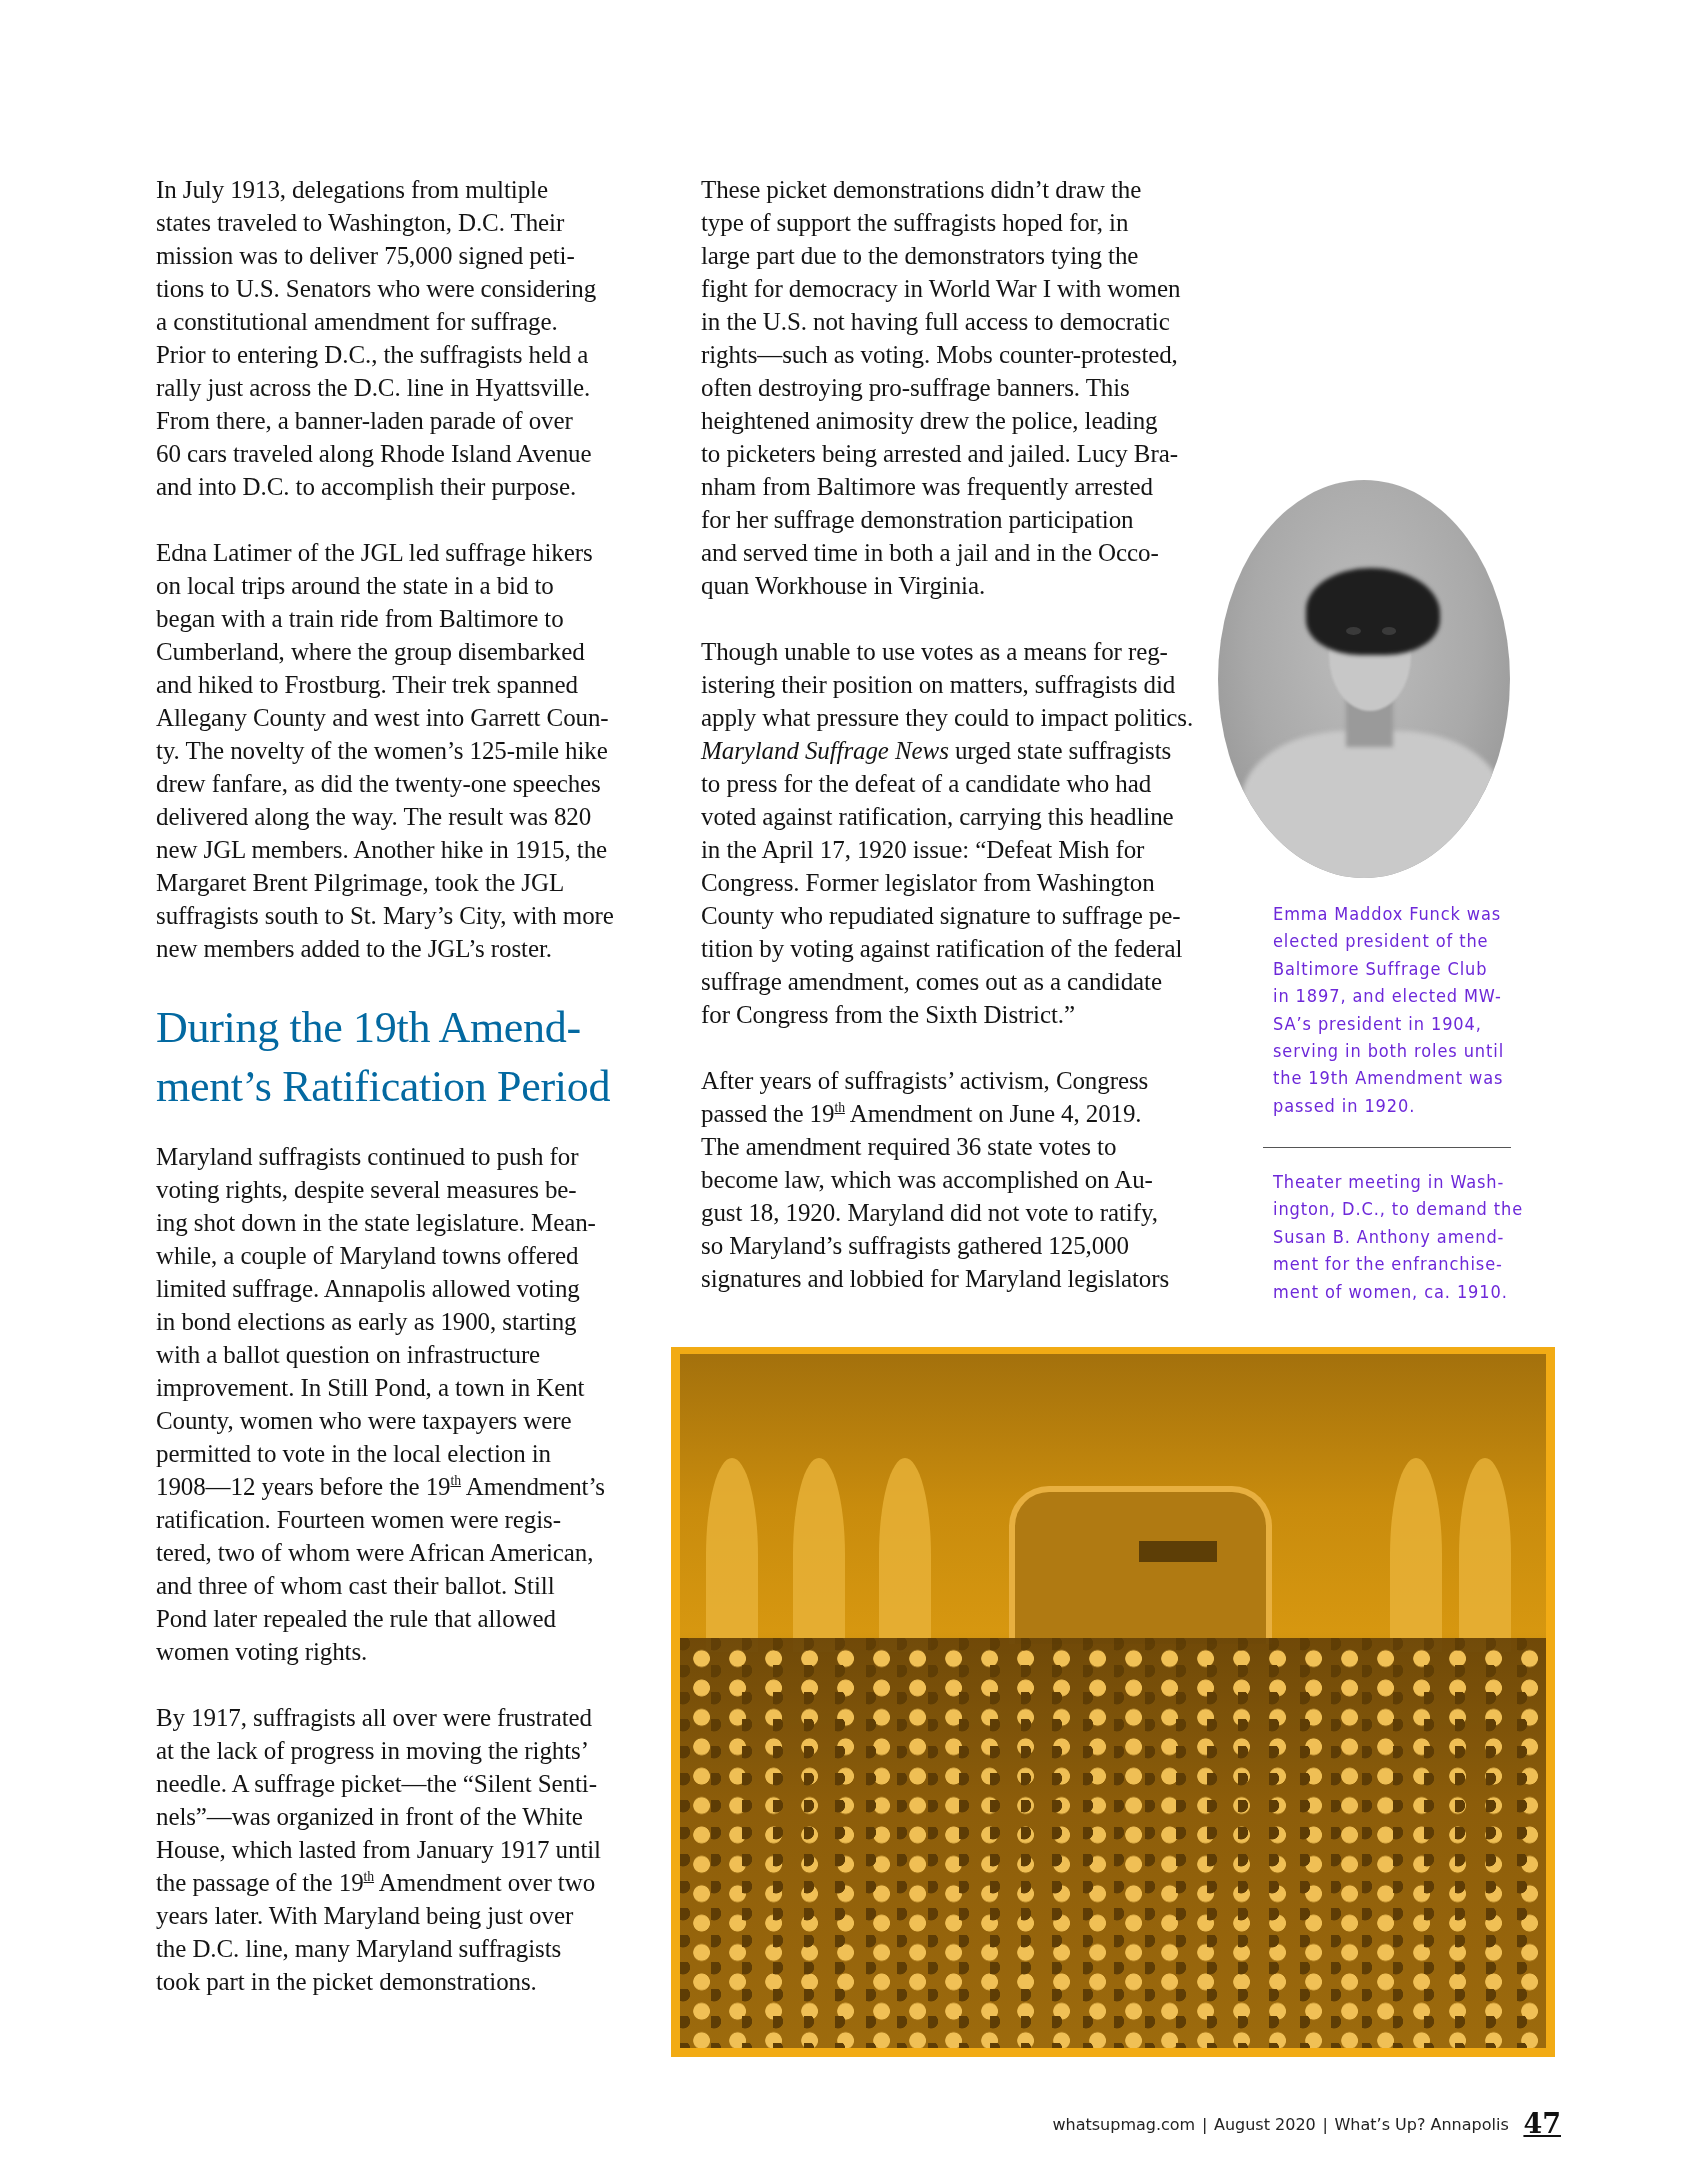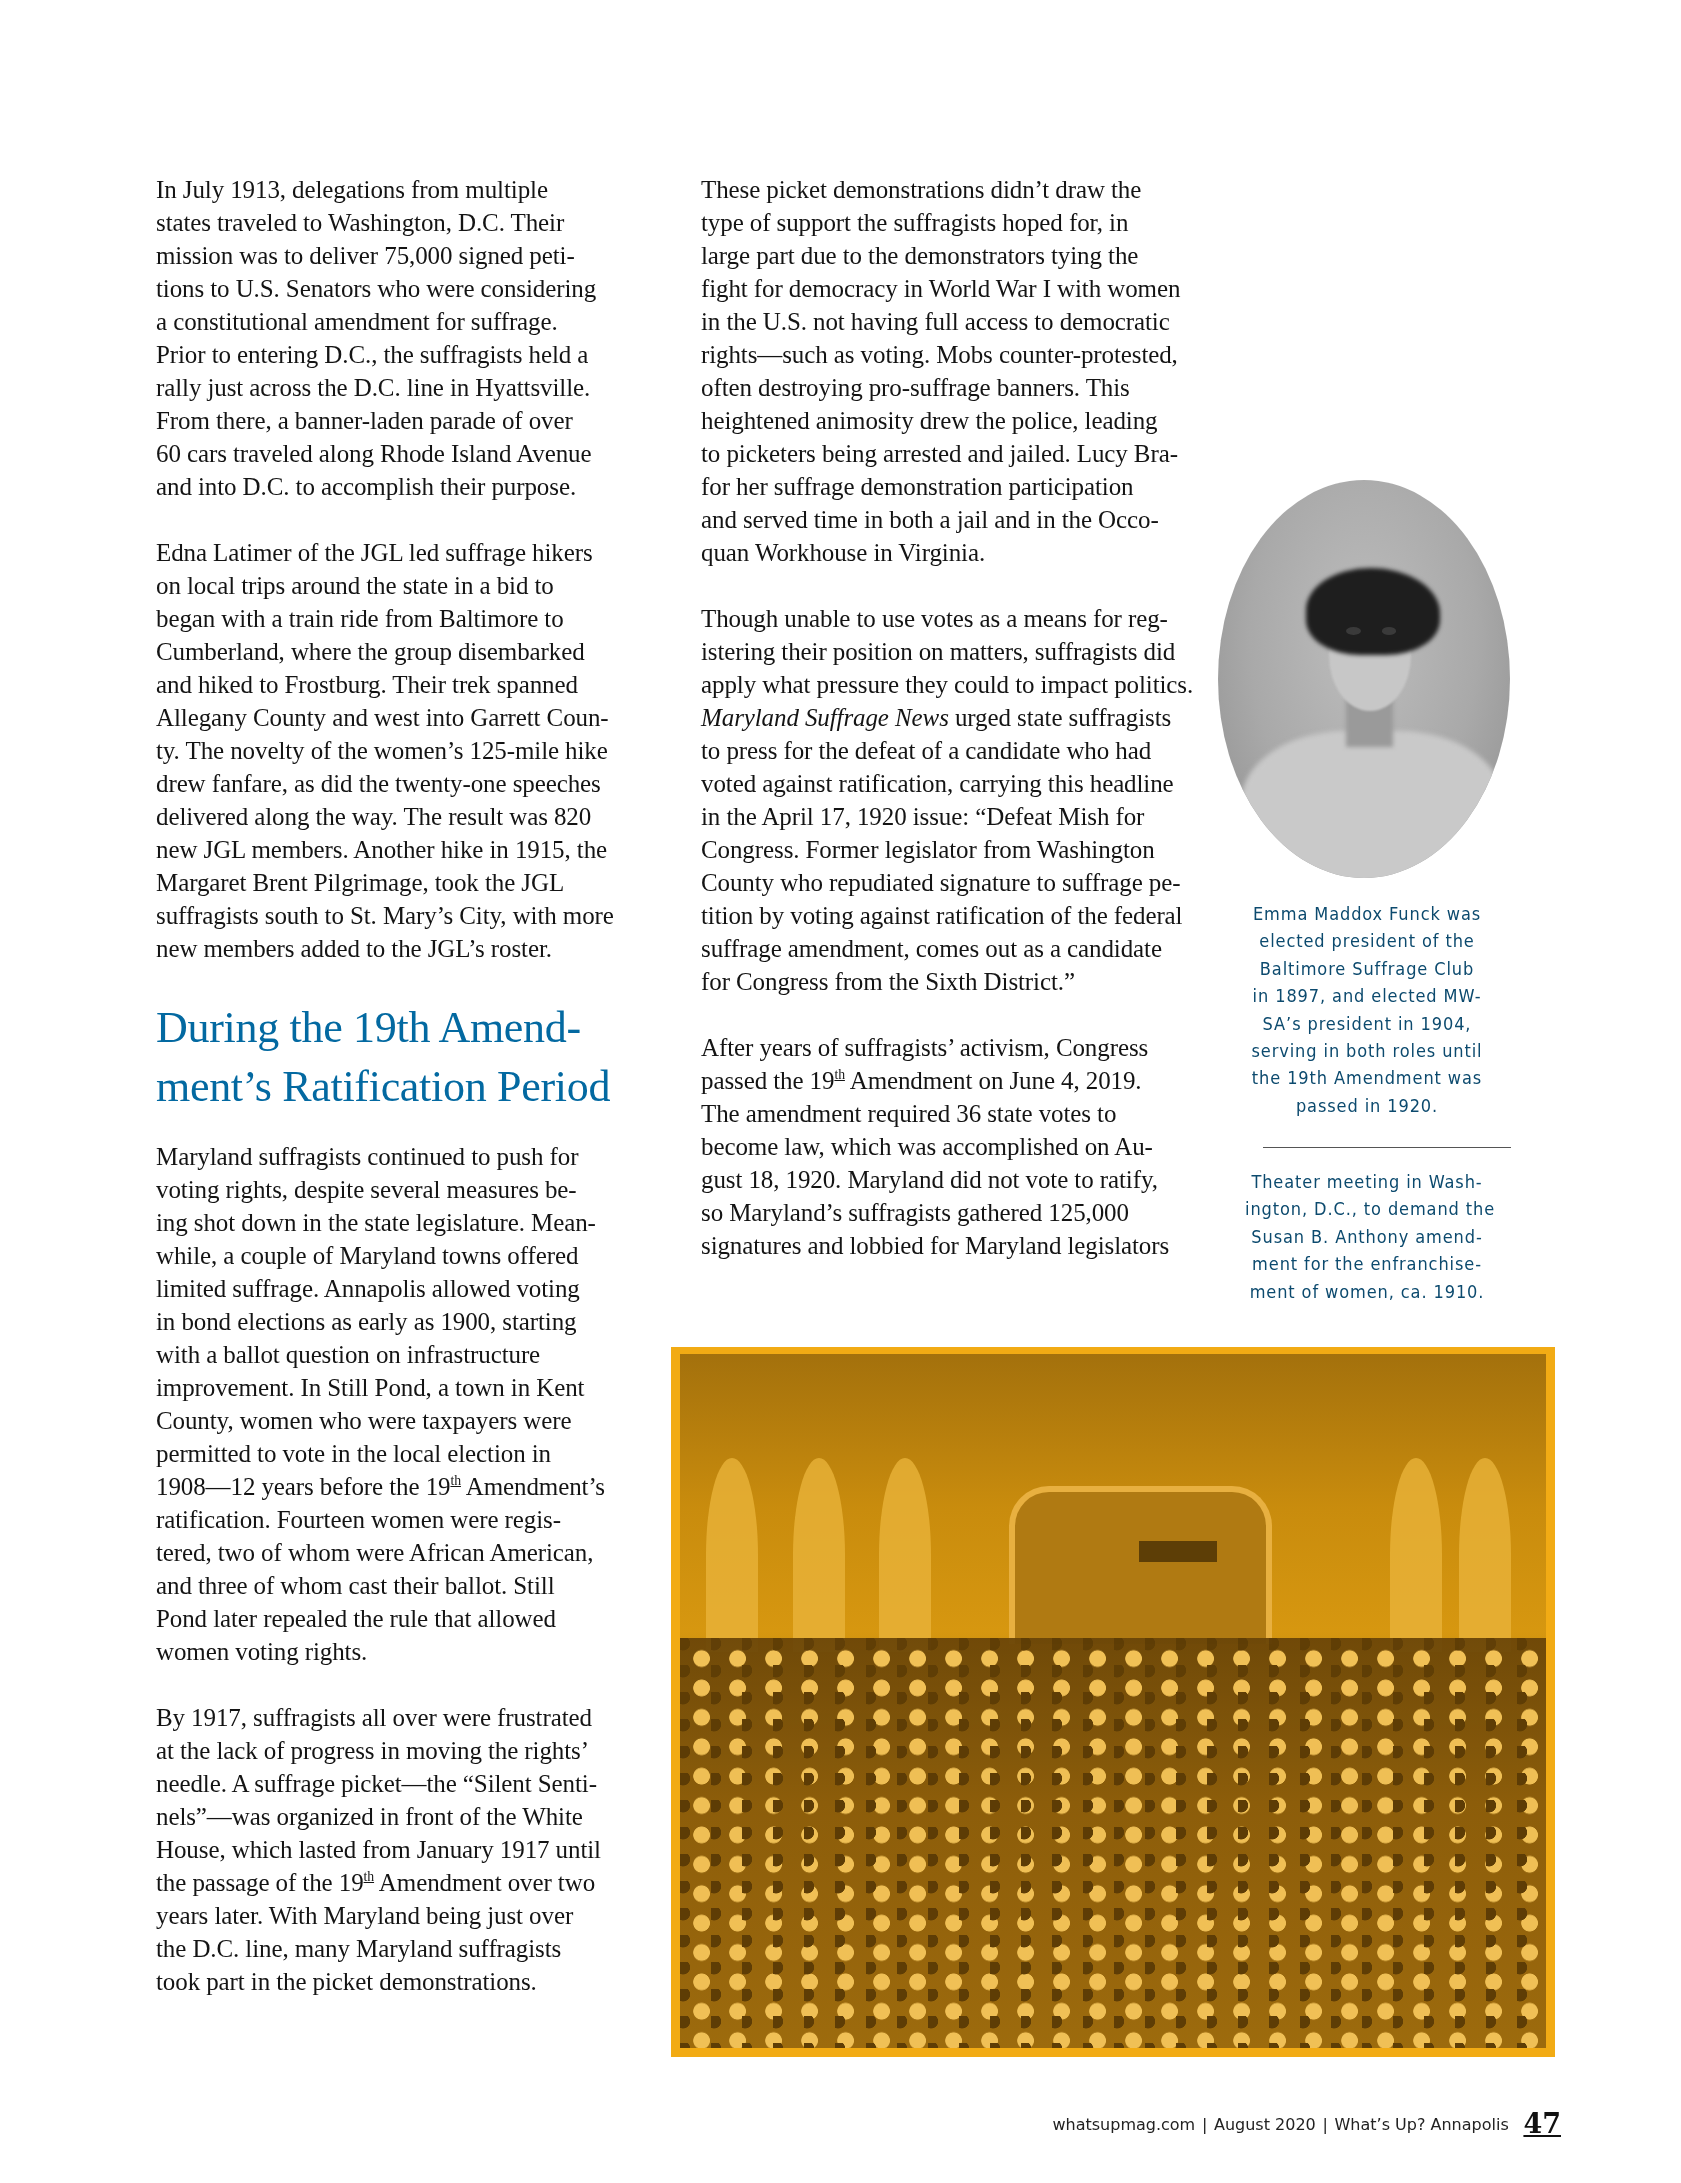--- a/index.html
+++ b/index.html
@@ -18,21 +18,21 @@
 
   #portrait { position:absolute; left:1218px; top:480px; width:292px; height:398px; border-radius:50%; overflow:hidden;
      background: radial-gradient(ellipse at 50% 40%, #bdbdbd 0%, #a9a9a9 55%, #8e8e8e 100%); }
   #portrait .hair { position:absolute; left:30%; top:22%; width:46%; height:22%; background:#1e1e1e; border-radius:48% 52% 40% 40%; filter:blur(2px); }
   #portrait .face { position:absolute; left:38%; top:30%; width:28%; height:28%; background:#c7c7c7; border-radius:45% 45% 50% 50%; filter:blur(1.3px); }
   #portrait .eye1, #portrait .eye2 { position:absolute; top:37%; width:5%; height:2%; background:#3a3a3a; border-radius:50%; }
   #portrait .eye1 { left:44%; } #portrait .eye2 { left:56%; }
   #portrait .neck { position:absolute; left:44%; top:55%; width:16%; height:12%; background:#9a9a9a; filter:blur(2px); }
   #portrait .dress { position:absolute; left:8%; top:63%; width:90%; height:45%; background:#c9c9c9; border-radius:40% 40% 0 0; filter:blur(2.7px); }
 
-  .caption { position:absolute; font-family:"DejaVu Sans", "Liberation Sans", sans-serif; font-size:18px; line-height:27.4px; color:#0c4a6e; text-align:center; letter-spacing:0.9px; font-stretch:condensed; }
+  .caption { position:absolute; font-family:"DejaVu Sans", "Liberation Sans", sans-serif; font-size:18px; line-height:27.4px; color:#6d28d9; text-align:left; letter-spacing:0.9px; font-stretch:condensed;margin-left:28px; }
   .caption .ln { display:block; white-space:nowrap; }
   #cap1 { left:1245px; top:900px; width:244px; }
   #cap-divider { position:absolute; left:1263px; top:1147px; width:248px; height:1.3px; background:#555; }
   #cap2 { left:1245px; top:1168px; width:244px; }
 
   #photo { position:absolute; left:671px; top:1347px; width:884px; height:710px; background:#f2ab14; overflow:hidden; }
   #photo .inner { position:absolute; left:9.4px; top:6.7px; right:9.4px; bottom:9.4px;
      background:
        linear-gradient(180deg, rgba(120,80,10,0.55) 0%, rgba(170,115,10,0.35) 22%, rgba(200,140,20,0.15) 40%, rgba(110,70,5,0.55) 60%, rgba(150,100,10,0.5) 100%),
        #d9990f; }
@@ -119,20 +119,21 @@
   <p>
     <span class="ln">These picket demonstrations didn’t draw the</span>
     <span class="ln">type of support the suffragists hoped for, in</span>
     <span class="ln">large part due to the demonstrators tying the</span>
     <span class="ln">fight for democracy in World War I with women</span>
     <span class="ln">in the U.S. not having full access to democratic</span>
     <span class="ln">rights—such as voting. Mobs counter-protested,</span>
     <span class="ln">often destroying pro-suffrage banners. This</span>
     <span class="ln">heightened animosity drew the police, leading</span>
     <span class="ln">to picketers being arrested and jailed. Lucy Bra-</span>
+    <span class="ln">nham from Baltimore was frequently arrested</span>
     <span class="ln">for her suffrage demonstration participation</span>
     <span class="ln">and served time in both a jail and in the Occo-</span>
     <span class="ln">quan Workhouse in Virginia.</span>
   </p>
   <p>
     <span class="ln">Though unable to use votes as a means for reg-</span>
     <span class="ln">istering their position on matters, suffragists did</span>
     <span class="ln">apply what pressure they could to impact politics.</span>
     <span class="ln"><em>Maryland Suffrage News</em><span> urged state suffragists</span></span>
     <span class="ln">to press for the defeat of a candidate who had</span>

